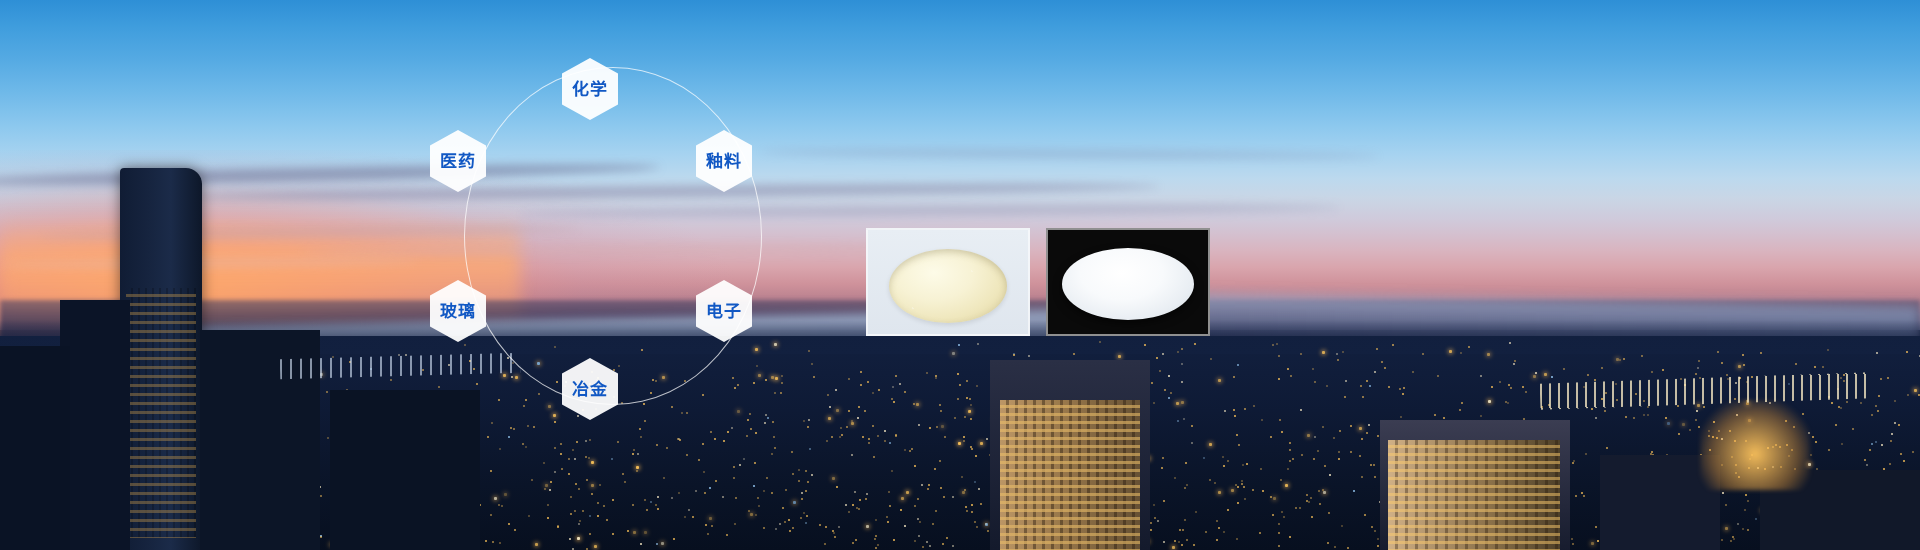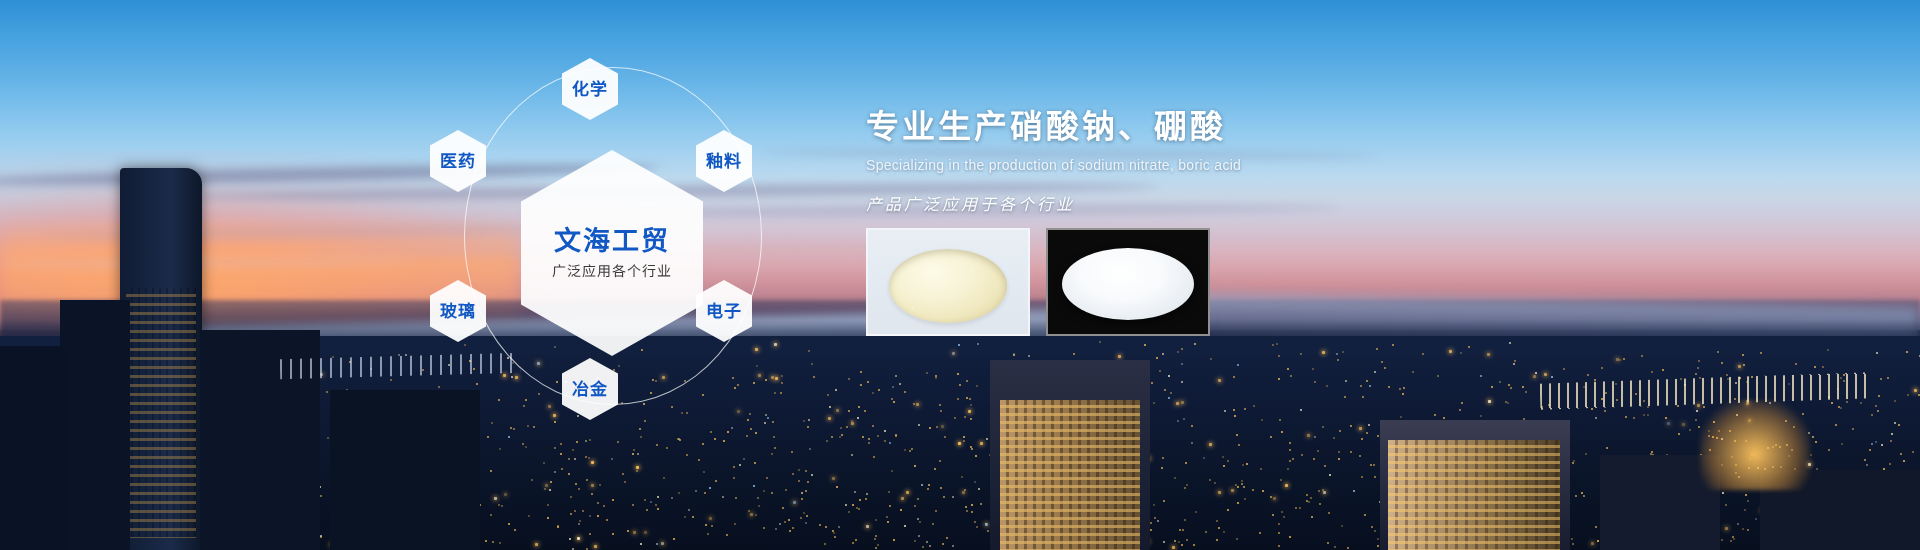--- a/index.html
+++ b/index.html
@@ -1801,24 +1801,20 @@
   <div class="bldg bldg-r3" data-interactable="false"></div>
   <div class="bldg bldg-r4" data-interactable="false"></div>
   <div class="bldg bldg-r5" data-interactable="false"></div>
   <div class="bldg bldg-r6" data-interactable="false"></div>
   <div class="glow-bldg" data-interactable="false"></div>
   <div class="bridge" data-interactable="false"></div>
 
   <div class="hexwrap" data-interactable="false">
     <div class="ring" data-interactable="false"></div>
 
-    <div class="hex hex-center h-center" data-interactable="true">
-      <span class="ttl" data-interactable="false">文海工贸</span>
-      <span class="sub" data-interactable="false">广泛应用各个行业</span>
-    </div>
 
     <div class="hex hex-sm h-chem" data-interactable="true">
       <span data-interactable="false">化学</span>
     </div>
     <div class="hex hex-sm h-glaze" data-interactable="true">
       <span data-interactable="false">釉料</span>
     </div>
     <div class="hex hex-sm h-elec" data-interactable="true">
       <span data-interactable="false">电子</span>
     </div>
@@ -1826,25 +1822,20 @@
       <span data-interactable="false">冶金</span>
     </div>
     <div class="hex hex-sm h-glass" data-interactable="true">
       <span data-interactable="false">玻璃</span>
     </div>
     <div class="hex hex-sm h-pharma" data-interactable="true">
       <span data-interactable="false">医药</span>
     </div>
   </div>
 
-  <div class="copy" data-interactable="false">
-    <h1 data-interactable="false">专业生产硝酸钠、硼酸</h1>
-    <div class="en" data-interactable="false">Specializing in the production of sodium nitrate, boric acid</div>
-    <div class="cn2" data-interactable="false">产品广泛应用于各个行业</div>
-  </div>
 
   <div class="shots" data-interactable="false">
     <div class="shot shot-a" data-interactable="true">
       <div class="pile" data-interactable="false"></div>
     </div>
     <div class="shot shot-b" data-interactable="true">
       <div class="pile" data-interactable="false"></div>
     </div>
   </div>
 

